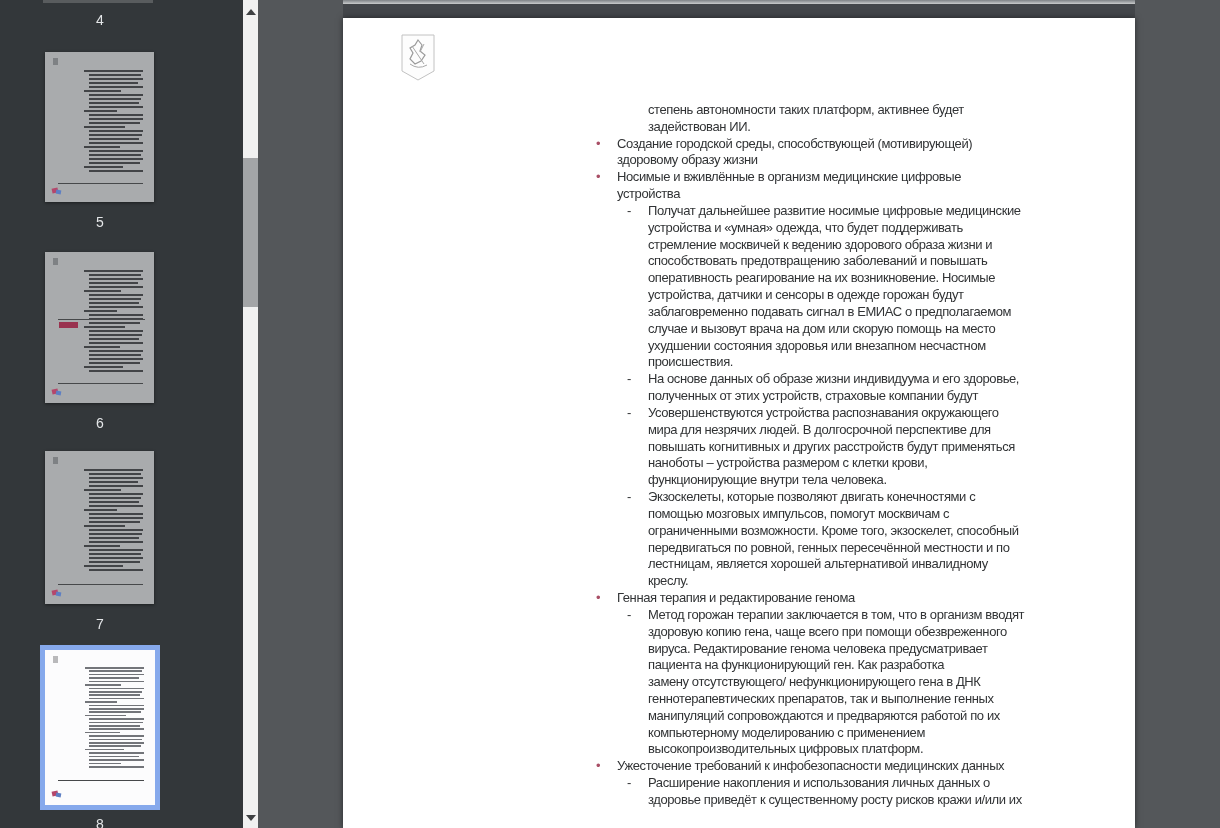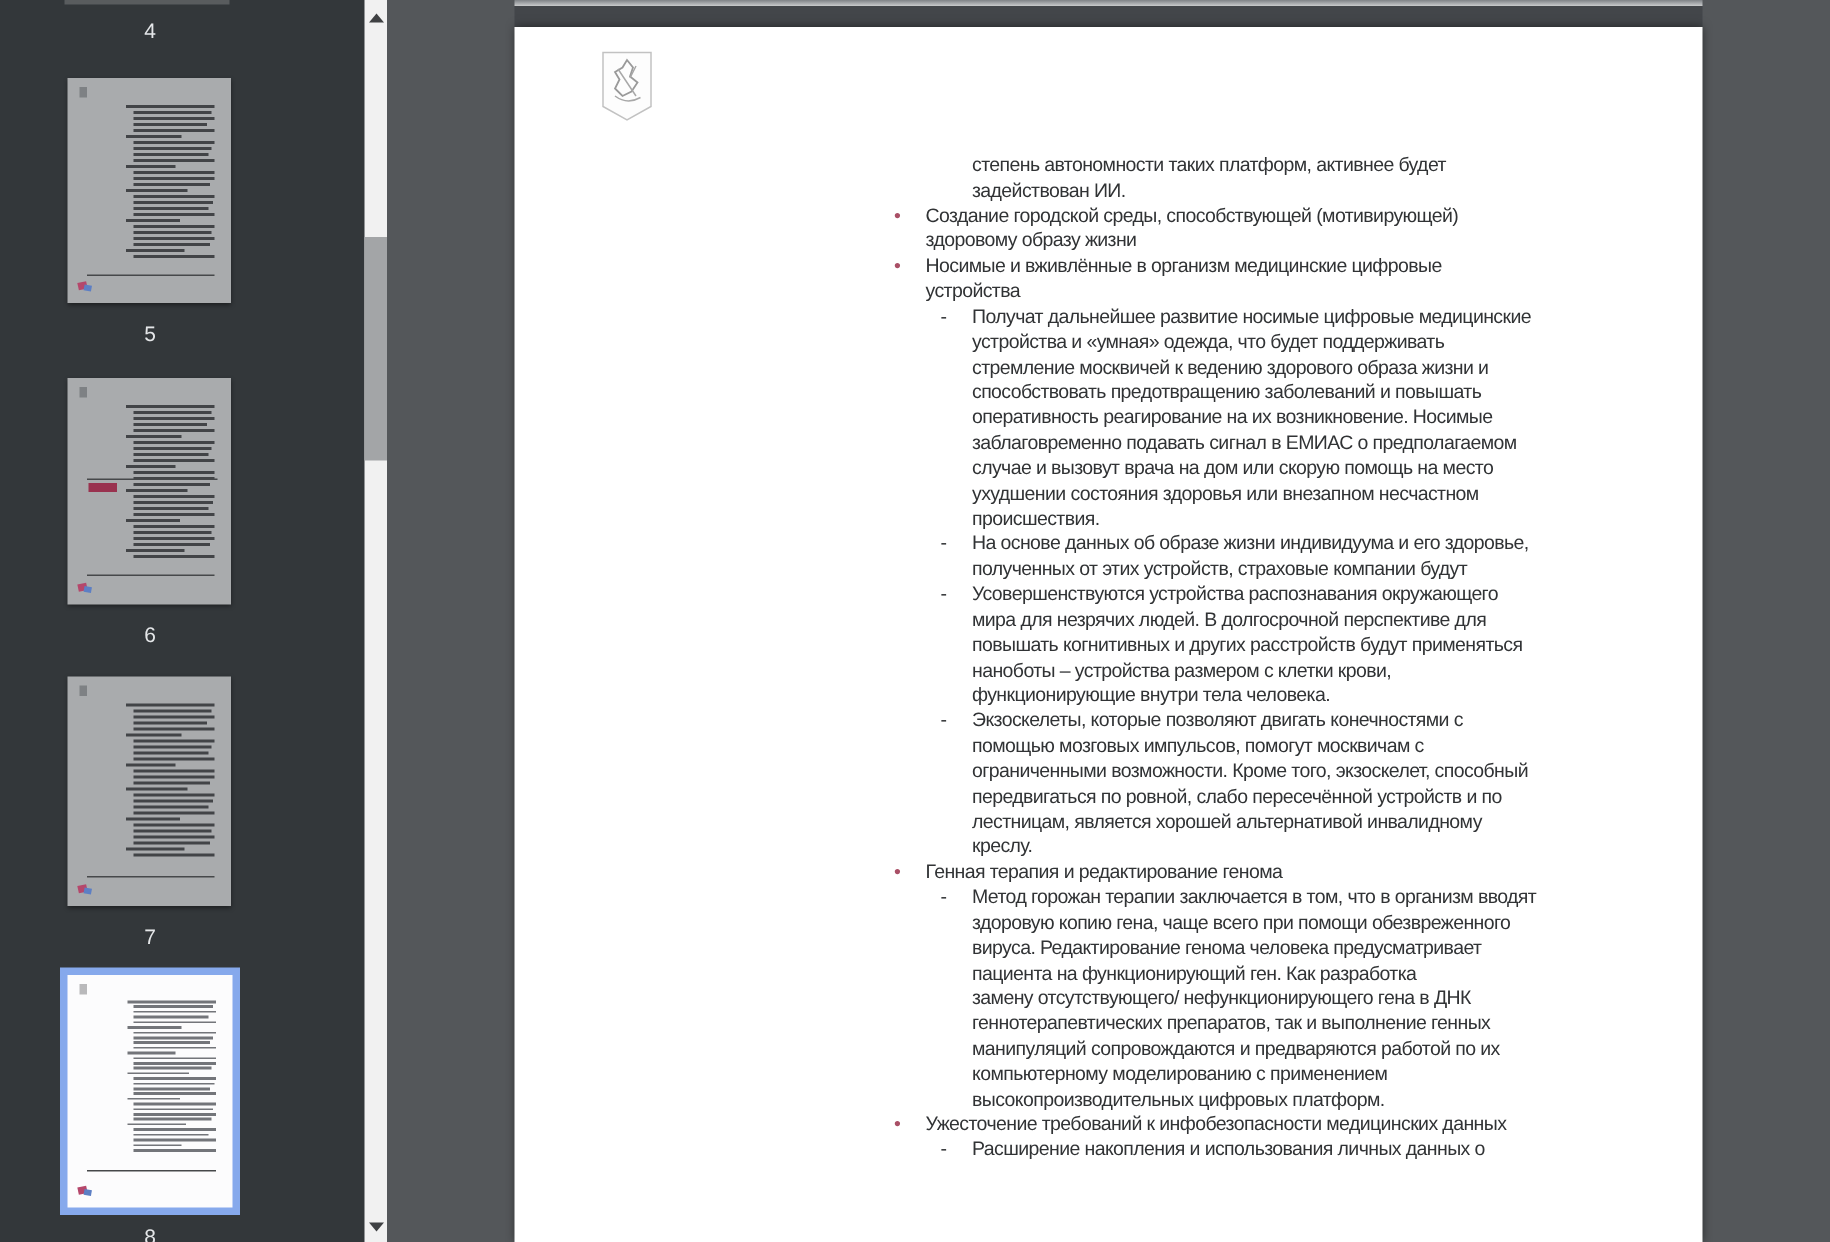--- a/index.html
+++ b/index.html
@@ -226,44 +226,46 @@
         <div class="dl c2"><span class="txt">задействован ИИ.</span></div>
         <div class="dl b1"><span class="mk1">•</span><span class="txt">Создание городской среды, способствующей (мотивирующей)</span></div>
         <div class="dl c1"><span class="txt">здоровому образу жизни</span></div>
         <div class="dl b1"><span class="mk1">•</span><span class="txt">Носимые и вживлённые в организм медицинские цифровые</span></div>
         <div class="dl c1"><span class="txt">устройства</span></div>
         <div class="dl b2"><span class="mk2">-</span><span class="txt">Получат дальнейшее развитие носимые цифровые медицинские</span></div>
         <div class="dl c2"><span class="txt">устройства и «умная» одежда, что будет поддерживать</span></div>
         <div class="dl c2"><span class="txt">стремление москвичей к ведению здорового образа жизни и</span></div>
         <div class="dl c2"><span class="txt">способствовать предотвращению заболеваний и повышать</span></div>
         <div class="dl c2"><span class="txt">оперативность реагирование на их возникновение. Носимые</span></div>
+        <div class="dl c2"><span class="txt">устройства, датчики и сенсоры в одежде горожан будут</span></div>
         <div class="dl c2"><span class="txt">заблаговременно подавать сигнал в ЕМИАС о предполагаемом</span></div>
         <div class="dl c2"><span class="txt">случае и вызовут врача на дом или скорую помощь на место</span></div>
         <div class="dl c2"><span class="txt">ухудшении состояния здоровья или внезапном несчастном</span></div>
         <div class="dl c2"><span class="txt">происшествия.</span></div>
         <div class="dl b2"><span class="mk2">-</span><span class="txt">На основе данных об образе жизни индивидуума и его здоровье,</span></div>
         <div class="dl c2"><span class="txt">полученных от этих устройств, страховые компании будут</span></div>
         <div class="dl b2"><span class="mk2">-</span><span class="txt">Усовершенствуются устройства распознавания окружающего</span></div>
         <div class="dl c2"><span class="txt">мира для незрячих людей. В долгосрочной перспективе для</span></div>
         <div class="dl c2"><span class="txt">повышать когнитивных и других расстройств будут применяться</span></div>
         <div class="dl c2"><span class="txt">наноботы – устройства размером с клетки крови,</span></div>
         <div class="dl c2"><span class="txt">функционирующие внутри тела человека.</span></div>
         <div class="dl b2"><span class="mk2">-</span><span class="txt">Экзоскелеты, которые позволяют двигать конечностями с</span></div>
         <div class="dl c2"><span class="txt">помощью мозговых импульсов, помогут москвичам с</span></div>
         <div class="dl c2"><span class="txt">ограниченными возможности. Кроме того, экзоскелет, способный</span></div>
-        <div class="dl c2"><span class="txt">передвигаться по ровной, слабо пересечённой устройств и по</span></div>
+        <div class="dl c2"><span class="txt">передвигаться по ровной, генных пересечённой местности и по</span></div>
         <div class="dl c2"><span class="txt">лестницам, является хорошей альтернативой инвалидному</span></div>
         <div class="dl c2"><span class="txt">креслу.</span></div>
         <div class="dl b1"><span class="mk1">•</span><span class="txt">Генная терапия и редактирование генома</span></div>
         <div class="dl b2"><span class="mk2">-</span><span class="txt">Метод горожан терапии заключается в том, что в организм вводят</span></div>
         <div class="dl c2"><span class="txt">здоровую копию гена, чаще всего при помощи обезвреженного</span></div>
         <div class="dl c2"><span class="txt">вируса. Редактирование генома человека предусматривает</span></div>
         <div class="dl c2"><span class="txt">пациента на функционирующий ген. Как разработка</span></div>
         <div class="dl c2"><span class="txt">замену отсутствующего/ нефункционирующего гена в ДНК</span></div>
         <div class="dl c2"><span class="txt">геннотерапевтических препаратов, так и выполнение генных</span></div>
         <div class="dl c2"><span class="txt">манипуляций сопровождаются и предваряются работой по их</span></div>
         <div class="dl c2"><span class="txt">компьютерному моделированию с применением</span></div>
         <div class="dl c2"><span class="txt">высокопроизводительных цифровых платформ.</span></div>
         <div class="dl b1"><span class="mk1">•</span><span class="txt">Ужесточение требований к инфобезопасности медицинских данных</span></div>
         <div class="dl b2"><span class="mk2">-</span><span class="txt">Расширение накопления и использования личных данных о</span></div>
+        <div class="dl c2"><span class="txt">здоровье приведёт к существенному росту рисков кражи и/или их</span></div>
       </div>
   </div>
 </div>
 
 </body></html>

